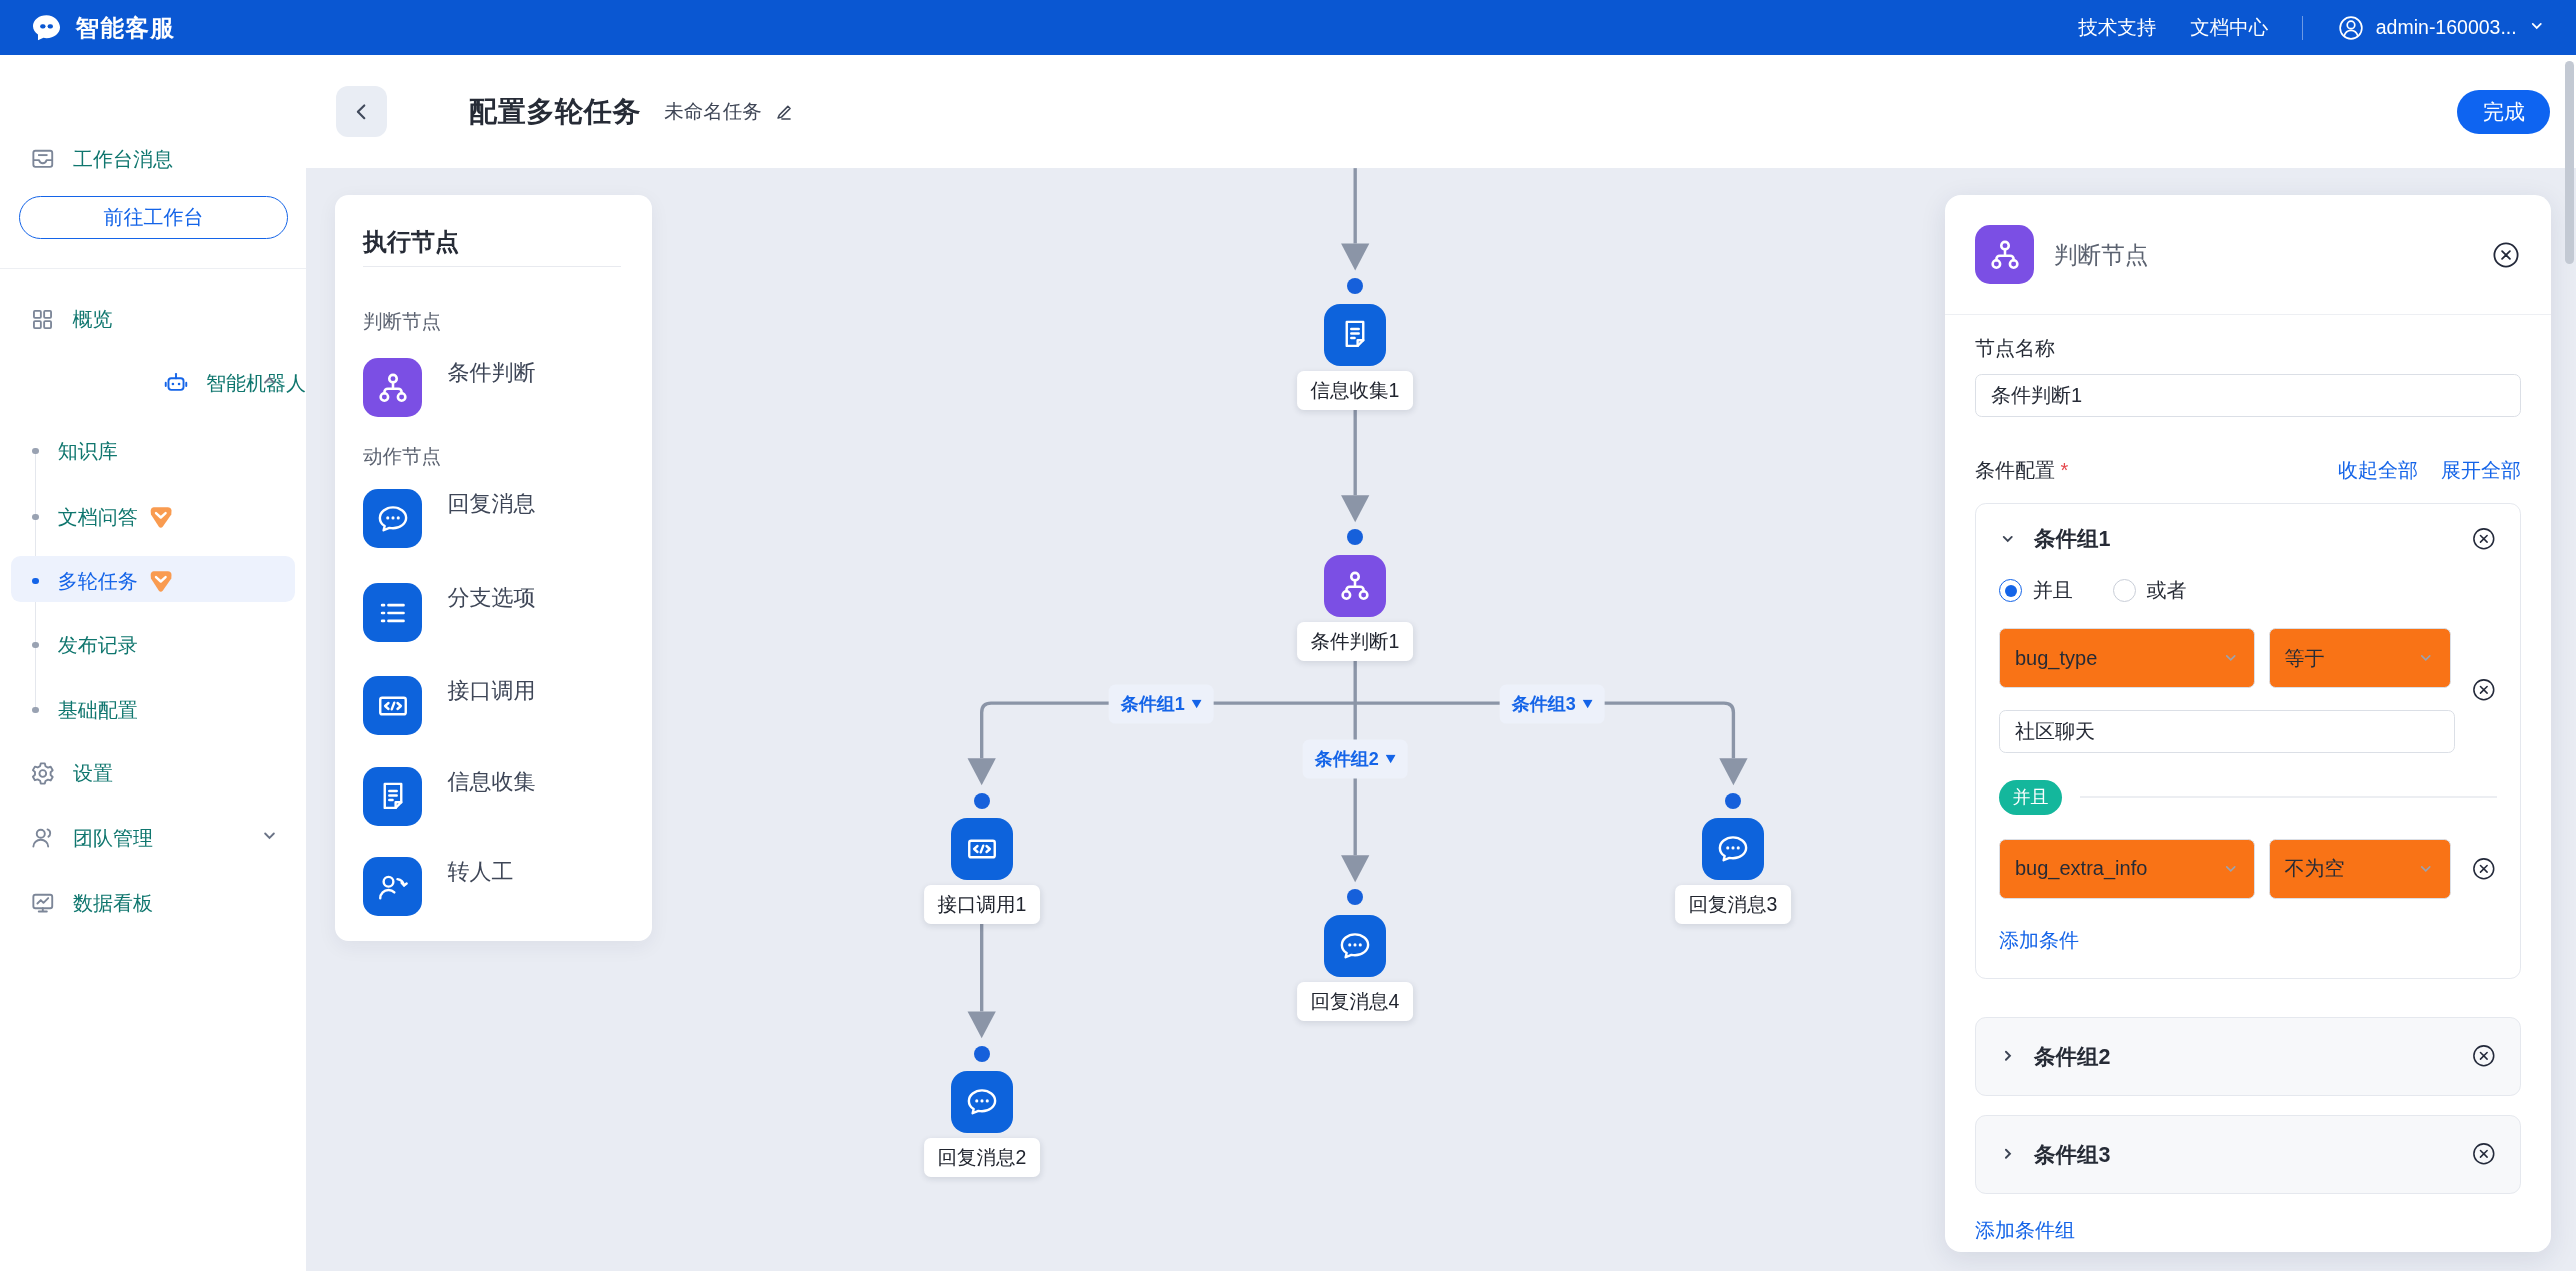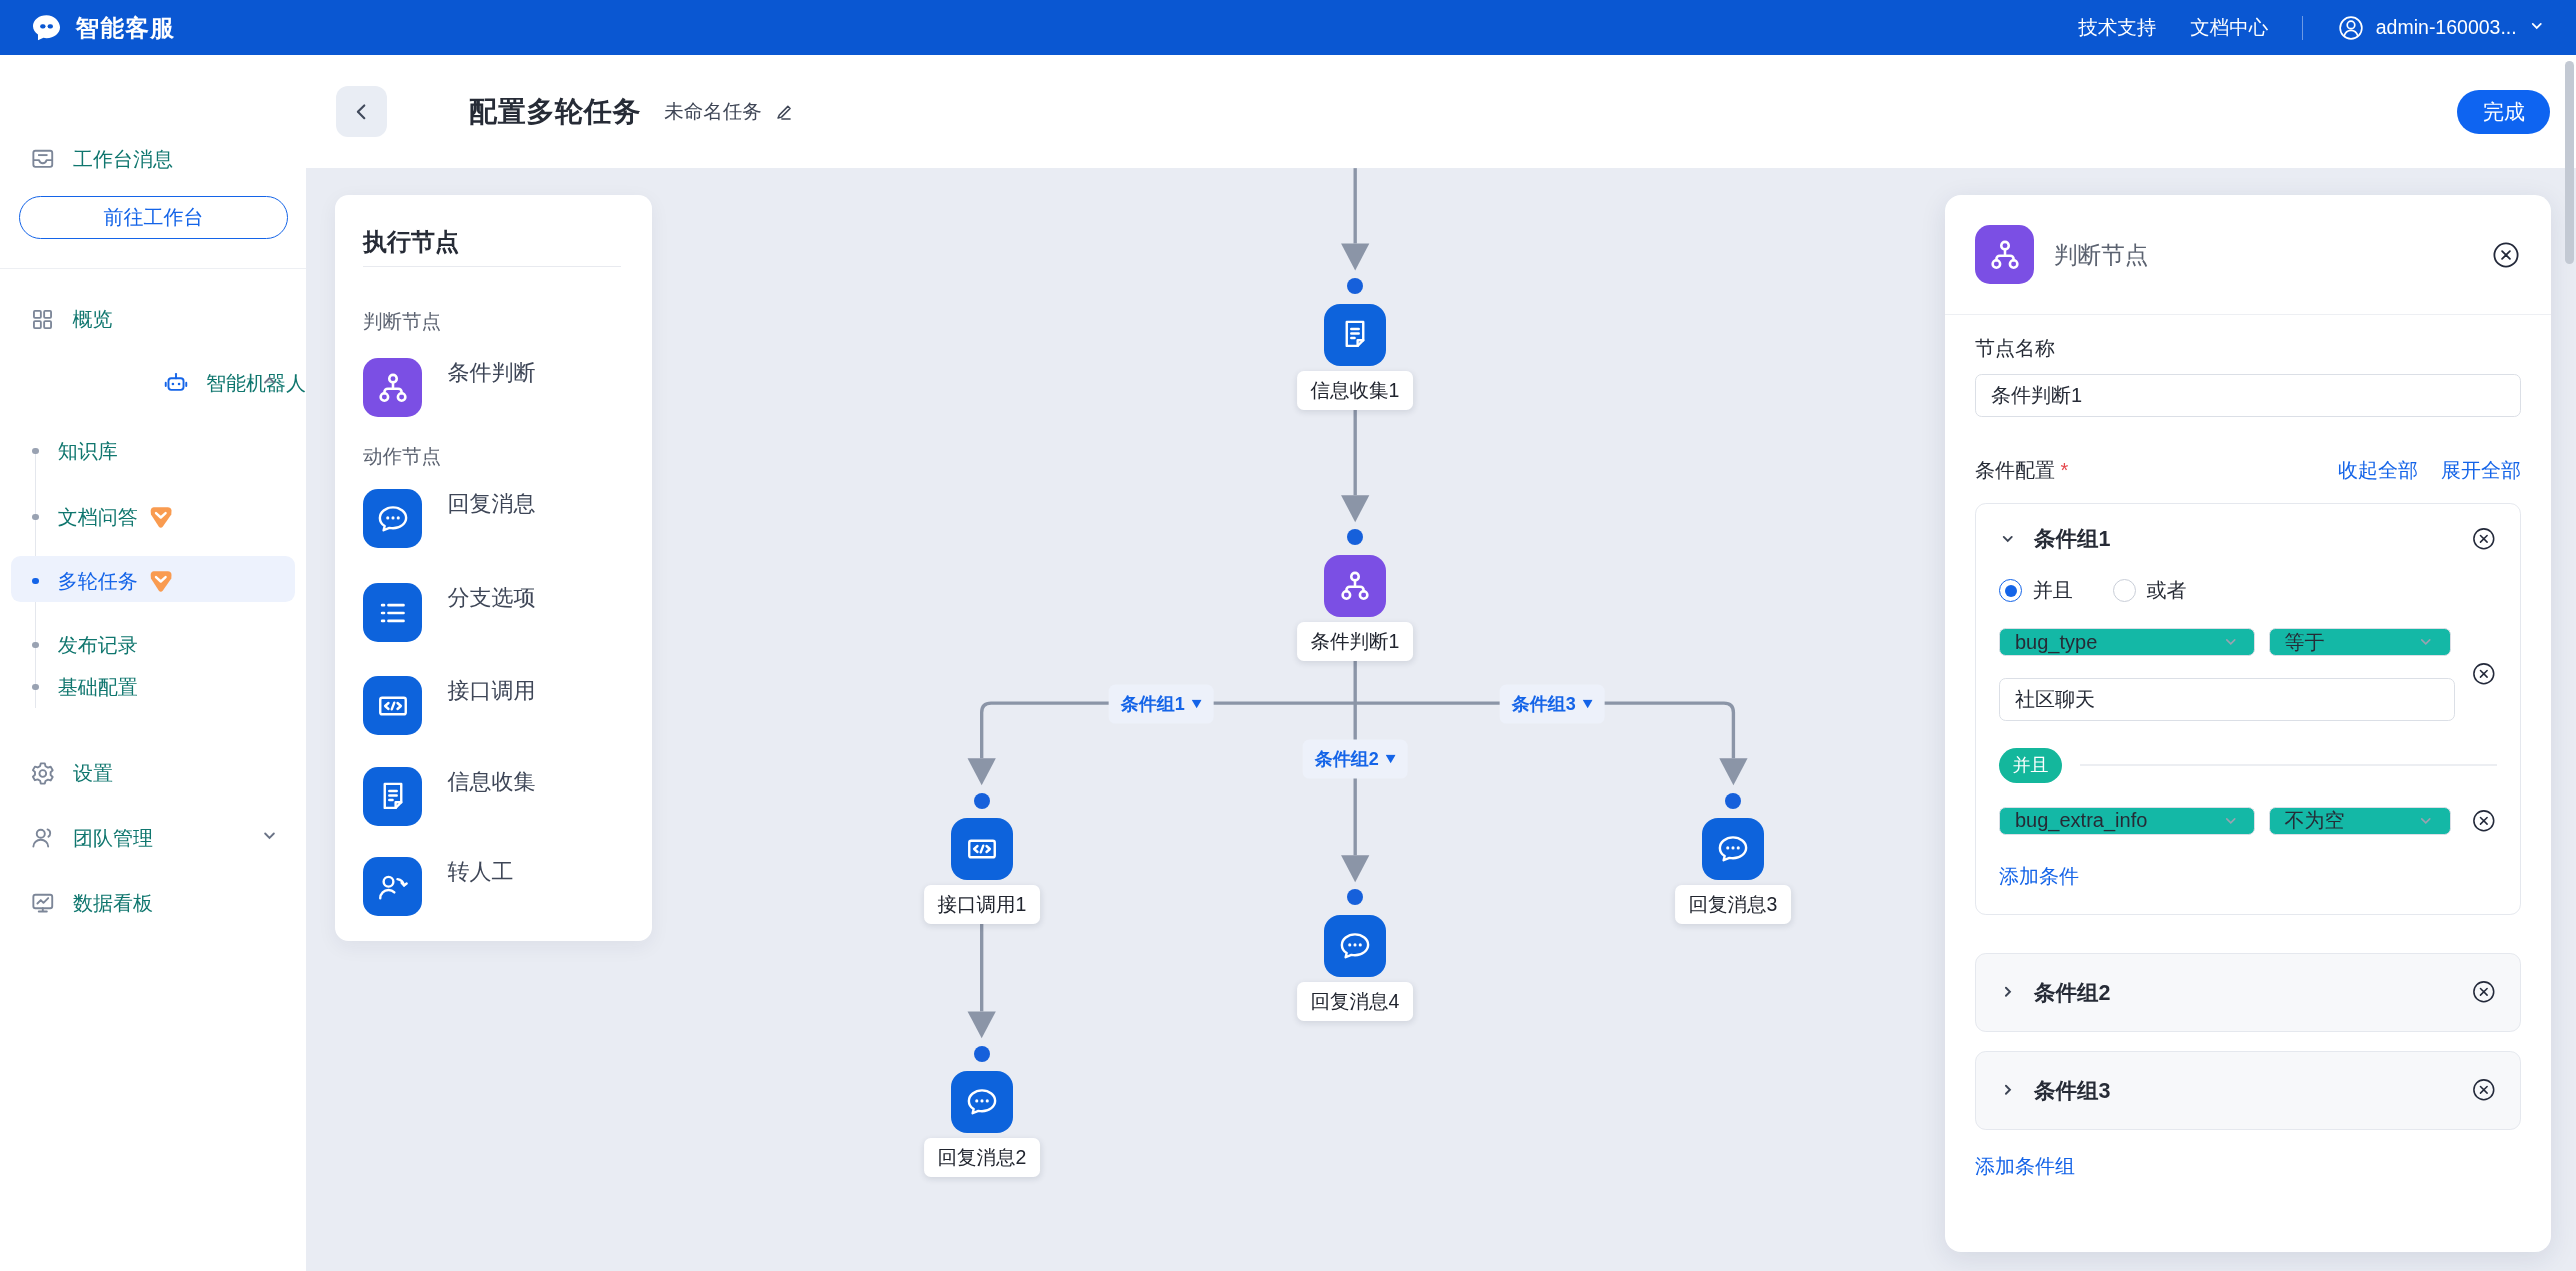--- a/index.html
+++ b/index.html
@@ -79,21 +79,21 @@
   .group-head { display:flex; align-items:center; gap:17.5px; }
   .group-title { font-size:21.5px; font-weight:600; color:#262B36; }
   .radio-row { margin-top:24px; display:flex; align-items:center; gap:40px; }
   .radio-item { display:flex; align-items:center; gap:10.8px; font-size:20px; color:#262B36; cursor:pointer; }
   .radio-dot { width:23px; height:23px; border-radius:50%; border:1.3px solid #C9CED8; background:#fff; display:flex; align-items:center; justify-content:center; }
   .radio-dot.on { border-color:#1464E8; }
   .radio-dot.on::after { content:""; width:12px; height:12px; border-radius:50%; background:#1464E8; }
   .cond { margin-top:24px; display:flex; align-items:center; gap:16px; }
   .cond-fields { flex:1; }
   .sel-row { display:flex; gap:13.5px; }
-  .sel { height:28px; border:1.3px solid #DBDFE6; border-radius:6.7px; display:flex; align-items:center; justify-content:space-between; padding:0 15px; font-size:20px; color:#262B36; background:#14b8a6; cursor:pointer; }
+  .sel { height:60px; border:1.3px solid #DBDFE6; border-radius:6.7px; display:flex; align-items:center; justify-content:space-between; padding:0 15px; font-size:20px; color:#262B36; background:#f97316; cursor:pointer; }
   .sel.w1 { width:256px; } .sel.w2 { width:182px; }
   .value-input { margin-top:21.5px; height:43px; }
   .joiner { margin-top:27px; display:flex; align-items:center; gap:17.5px; }
   .and-badge { height:35px; padding:0 13.5px; border-radius:17.5px; background:#14B79C; color:#fff; font-size:18px; display:flex; align-items:center; }
   .joiner-line { flex:1; height:1.3px; background:#ECEEF2; }
   .add-link { display:inline-block; margin-top:28px; }
   .add-group-link { display:inline-block; margin-top:23px; }
 
   .scroll-thumb { position:absolute; right:2px; top:61px; width:9.4px; height:203px; background:#C3C9D3; border-radius:4.7px; z-index:40; }
 </style>
@@ -205,21 +205,21 @@
         <svg width="25.6" height="23" viewBox="0 0 40 36">
             <path d="M9 2h22c3.5 0 6 2.6 5.8 6l-.4 5.2L23 32.5c-1.6 1.8-4.4 1.8-6 0L4.6 13.2 4.2 8C4 4.6 6.5 2 9 2z" fill="#F99B50"></path>
             <path d="M12.5 11l7.5 7 7.5-7" stroke="#fff" stroke-width="3.8" fill="none" stroke-linecap="round" stroke-linejoin="round"></path>
           </svg>
       </span>
     </div>
     <div class="side-row side-sub" style="top:568px;">
       <span class="bullet"></span>
       <span>发布记录</span>
     </div>
-    <div class="side-row side-sub" style="top:610px;">
+    <div class="side-row side-sub" style="top:633px;">
       <span class="bullet"></span>
       <span>基础配置</span>
     </div>
 
     <div class="side-row" style="top:696px;">
       <span style="display:flex;">
         <svg width="25.6" height="25.6" viewBox="0 0 38 38" fill="none" stroke="#7C8698" stroke-width="2.8" stroke-linejoin="round">
             <path d="M16 5h6l1 4.2 3.6 2.1 4.1-1.3 3 5.2-3.1 2.9v4.2l3.1 2.9-3 5.2-4.1-1.3-3.6 2.1L22 35h-6l-1-4.2-3.6-2.1-4.1 1.3-3-5.2 3.1-2.9v-4.2L4.3 15l3-5.2 4.1 1.3 3.6-2.1L16 5z"></path>
             <circle cx="19" cy="20" r="5"></circle>
           </svg>

